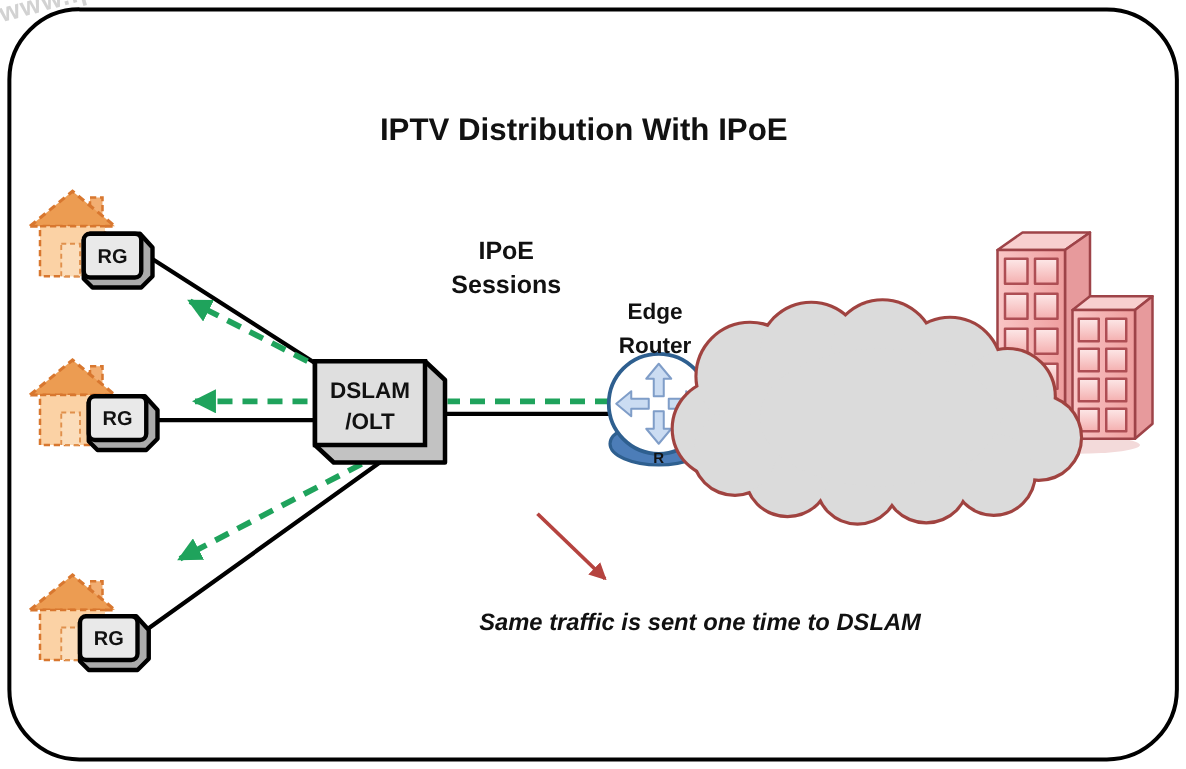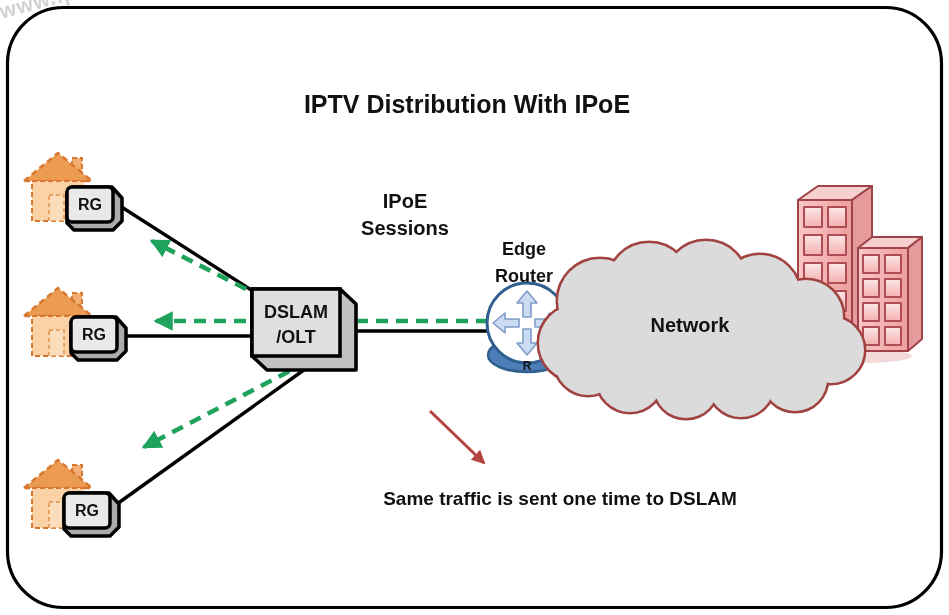--- a/index.html
+++ b/index.html
@@ -4,21 +4,21 @@
 <style>
   html,body{margin:0;padding:0;background:#fff;}
   .stage{position:relative;width:949px;height:615px;background:#fff;overflow:hidden;
          font-family:"Liberation Sans",sans-serif;}
   .stage svg{position:absolute;left:0;top:0;}
   .lbl{position:absolute;color:#111;font-weight:bold;text-align:center;white-space:nowrap;}
   .title{left:242px;top:46px;width:450px;font-size:25px;margin-top:44px;}
   .ipoe{left:330px;top:188px;width:150px;font-size:20px;line-height:27px;}
   .edge{left:468px;top:236px;width:112px;font-size:18px;line-height:27px;}
   .cloudlbl{left:584px;top:312px;width:212px;font-size:20px;line-height:27px;z-index:3;}
-  .caption{left:250px;top:486px;width:620px;font-size:19px;line-height:26px;}
+  .caption{left:250px;top:486px;width:620px;font-size:19px;line-height:26px;font-style:italic;}
   .watermark{left:325px;top:368px;width:240px;font-size:21px;font-weight:bold;
              color:#c7c7c7;opacity:.8;letter-spacing:1px;white-space:nowrap;
              transform:rotate(-15deg);transform-origin:0 50%;z-index:4;text-align:left;}
   svg text{font-family:"Liberation Sans",sans-serif;font-weight:bold;fill:#111;}
 </style>
 </head>
 <body>
 
 <div class="stage">
 
@@ -174,21 +174,20 @@
   <div>Edge</div>
   <div>Router</div>
 </div>
 
 <div class="lbl ipoe">
   <div>IPoE</div>
   <div>Sessions</div>
 </div>
 
 <div class="lbl cloudlbl">
-  <div>Network</div>
 </div>
 
 <div class="lbl caption">
   <div>Same traffic is sent one time to DSLAM</div>
 </div>
 
 <div class="watermark">www.ipcisco.com</div>
 
 </div>
 

